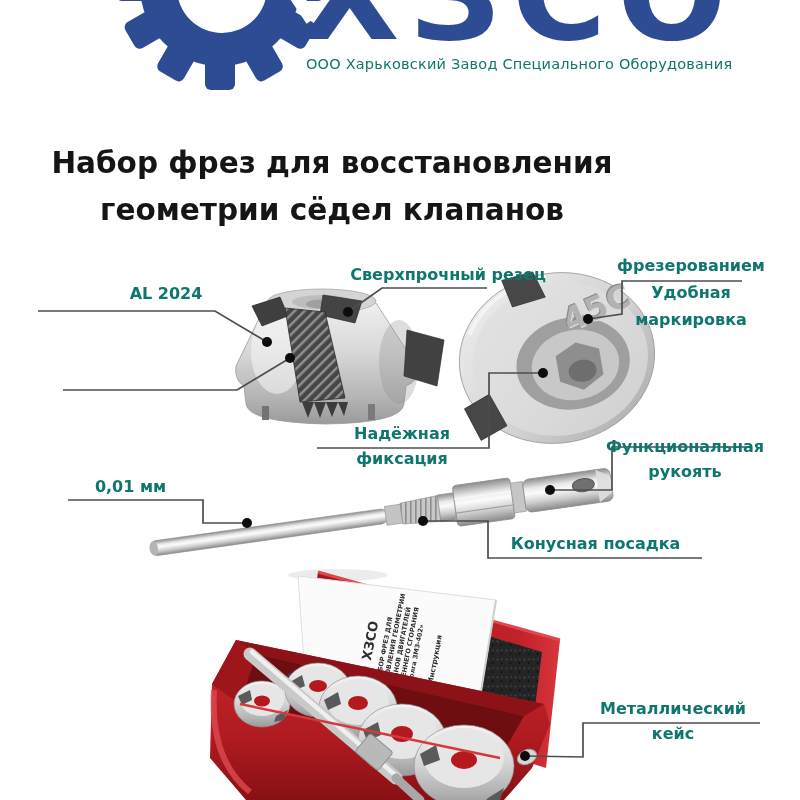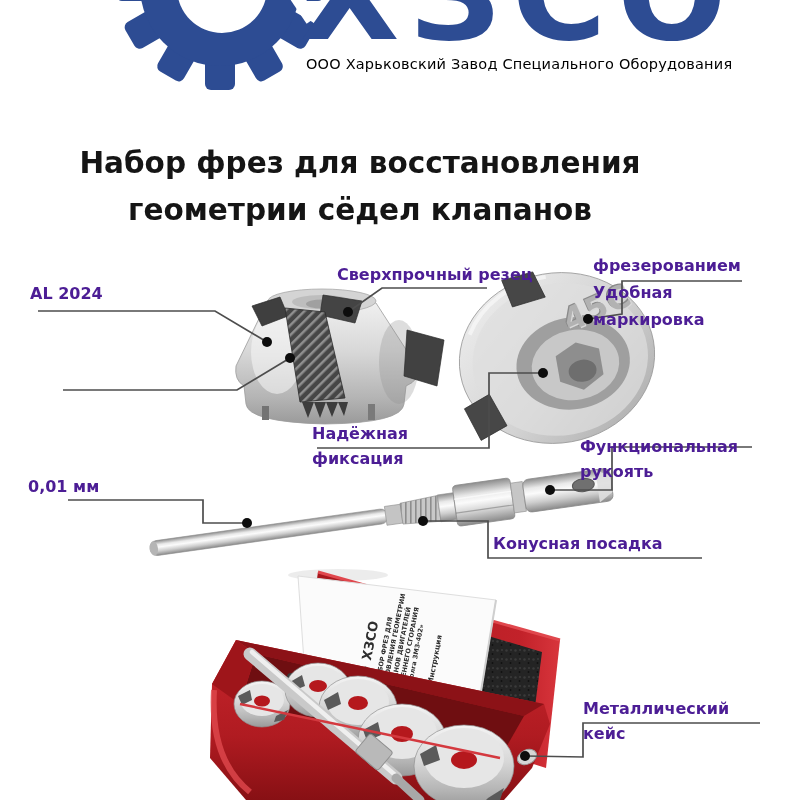--- a/index.html
+++ b/index.html
@@ -2,25 +2,25 @@
 <html><head>
 <meta charset="utf-8">
 <style>
   html,body{margin:0;padding:0;background:#ffffff;}
   .page{position:relative;width:800px;height:800px;background:#ffffff;overflow:hidden;
         font-family:"DejaVu Sans","Liberation Sans",sans-serif;}
   .scene{position:absolute;left:0;top:0;z-index:1;}
   .brand-name{position:absolute;left:300px;top:-66px;z-index:2;color:#2d4c93;
         font-size:124px;font-weight:700;line-height:1;letter-spacing:10px;
         transform:scaleX(1.04);transform-origin:left top;white-space:nowrap;}
-  .brand-subtitle{position:absolute;left:306px;top:56px;z-index:2;color:#000000;
+  .brand-subtitle{position:absolute;left:306px;top:56px;z-index:2;color:#0f766e;
         font-size:14.5px;font-weight:400;letter-spacing:.2px;white-space:nowrap;}
   .page-title{position:absolute;left:0;top:140px;width:664px;z-index:2;text-align:center;
-        color:#151515;font-size:29.5px;font-weight:700;line-height:47px;margin-left:28px;}
-  .callout{position:absolute;z-index:3;text-align:left;color:#4c1d95;
+        color:#151515;font-size:29.5px;font-weight:700;line-height:47px;}
+  .callout{position:absolute;z-index:3;text-align:center;color:#0f766e;
         font-size:16px;font-weight:700;line-height:25px;}
   .callout span{display:block;}
   .co-aluminum{left:30px;top:281px;width:272px;}
   .co-blades{left:18px;top:365px;width:272px;line-height:27px;}
   .co-carbide{left:337px;top:262px;width:222px;line-height:26px;}
   .co-marking{left:593px;top:252px;width:196px;line-height:27px;}
   .co-fixation{left:312px;top:421px;width:180px;}
   .co-handle{left:580px;top:434px;width:210px;}
   .co-grinding{left:28px;top:474px;width:205px;line-height:26px;}
   .co-cone{left:493px;top:531px;width:205px;}

